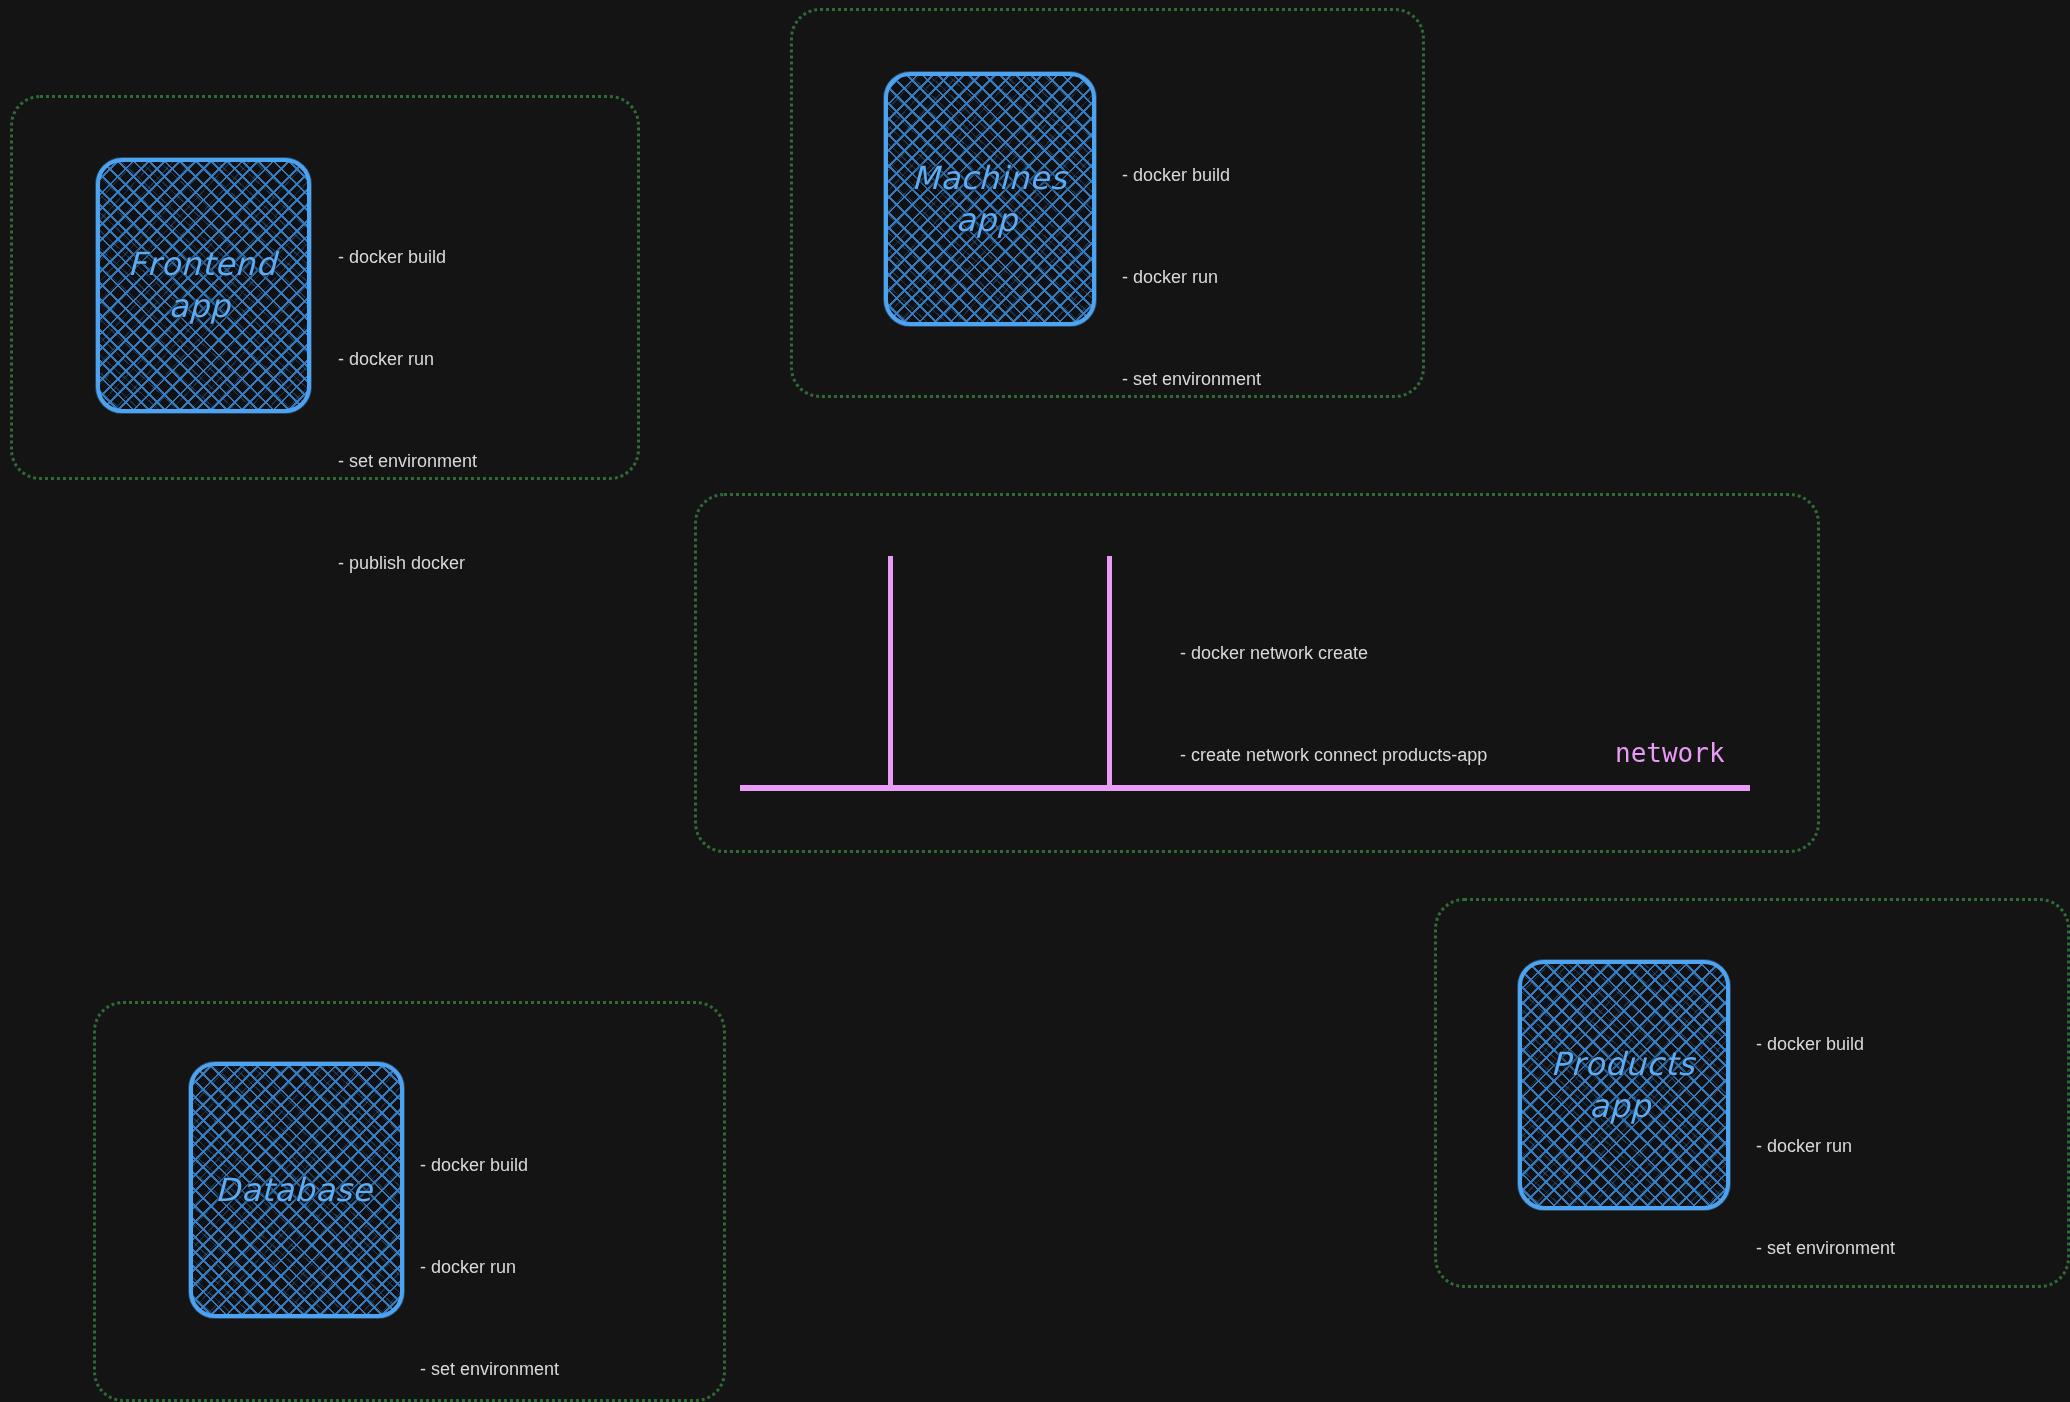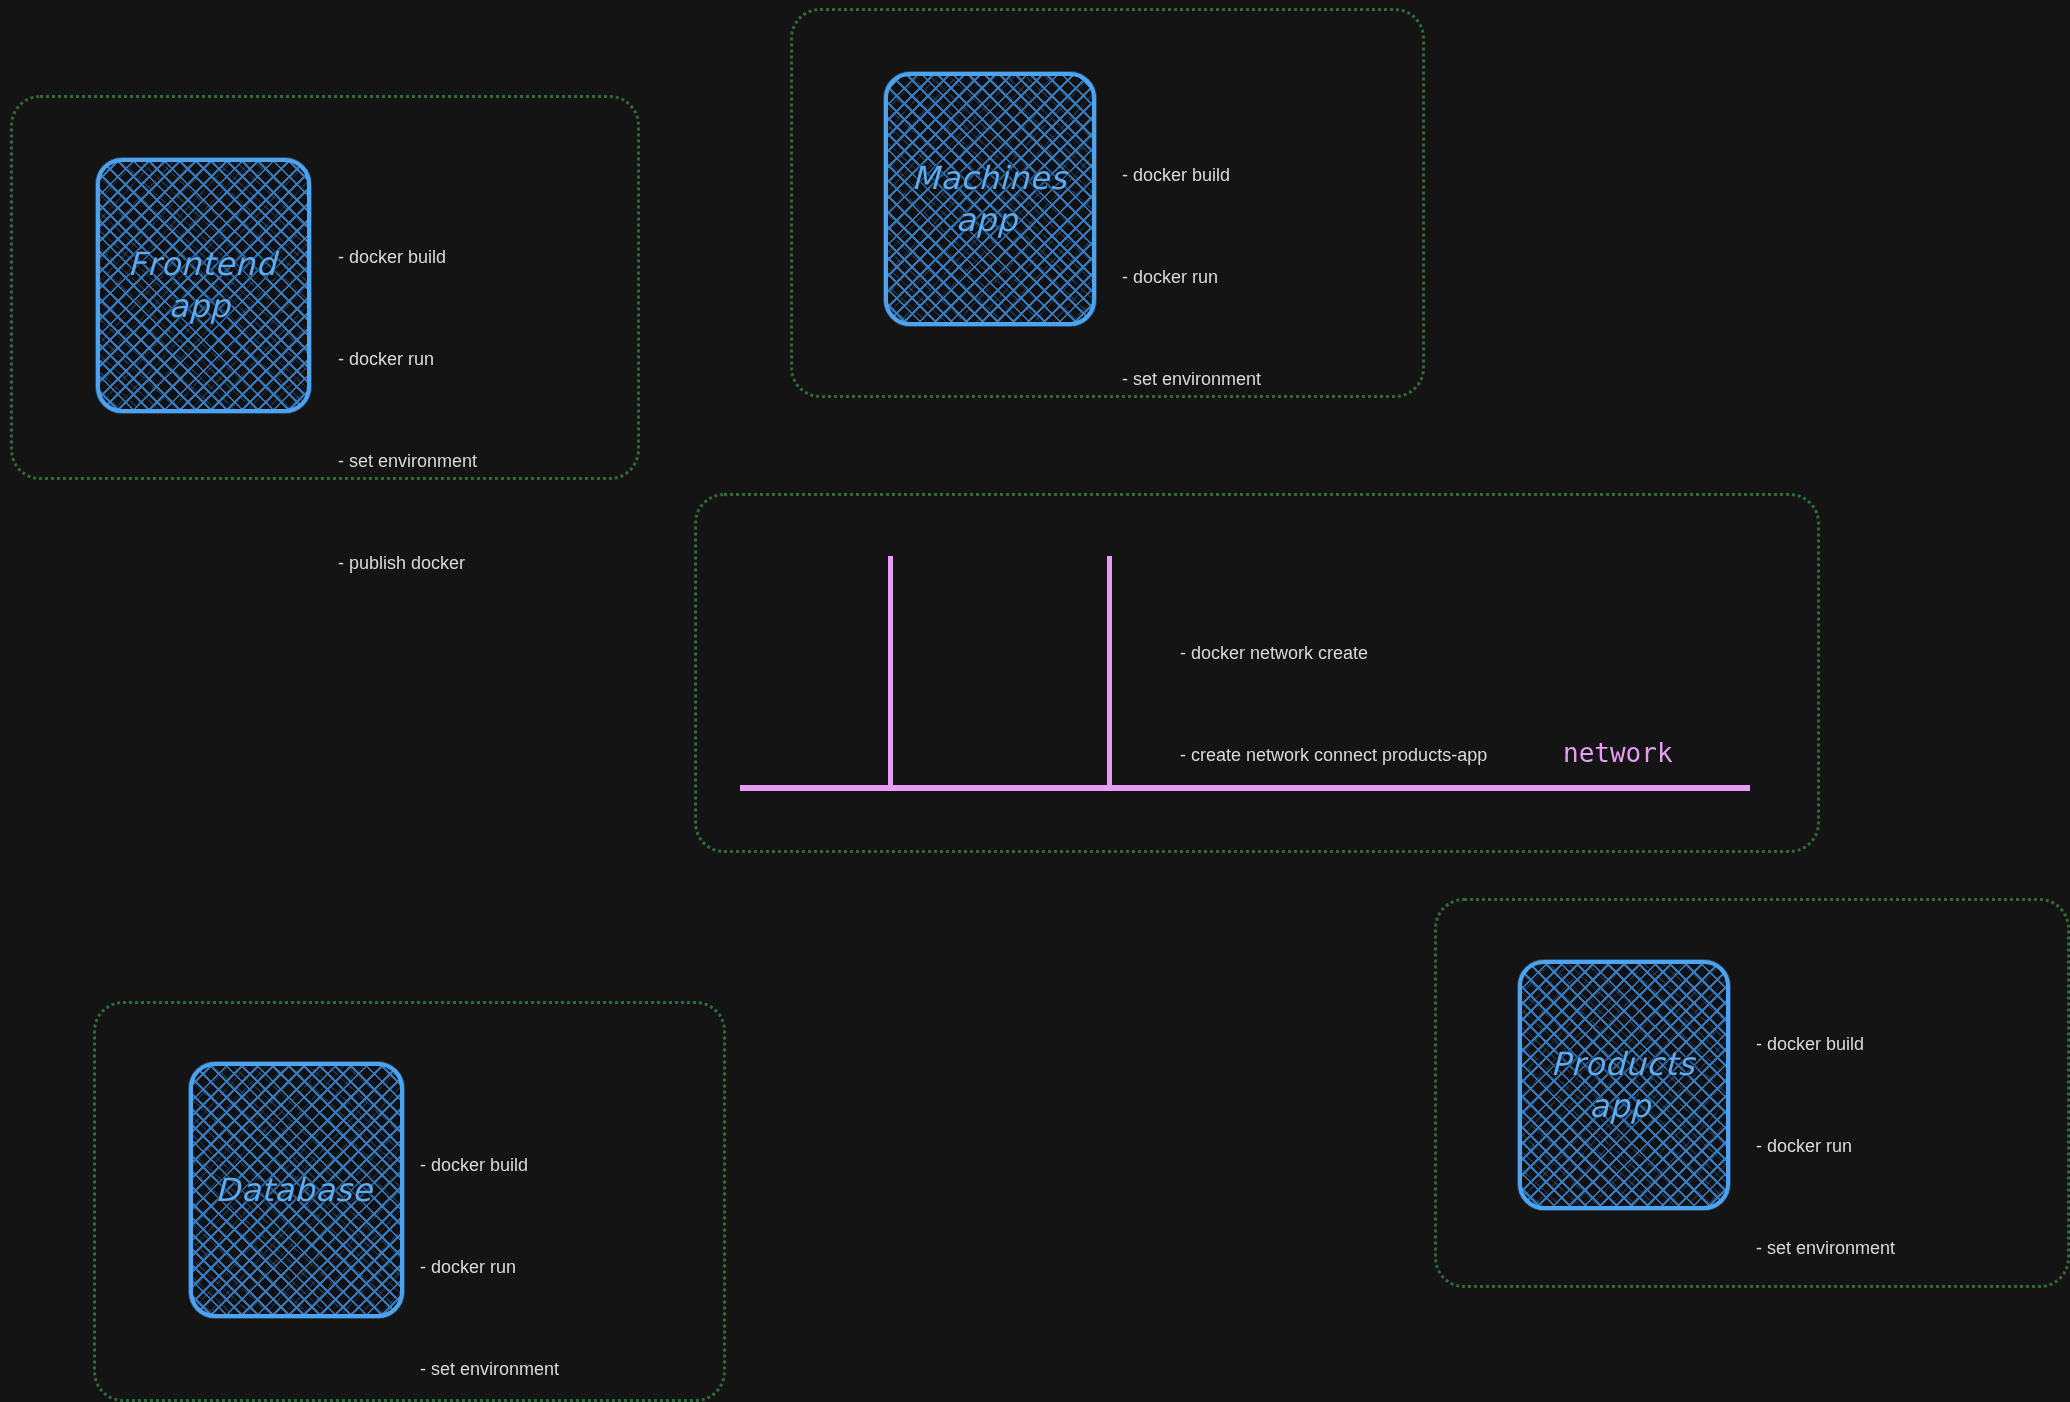--- a/index.html
+++ b/index.html
@@ -154,21 +154,21 @@
 
   <div class="net-bus" style="left:1107px; top:556px; width:5px; height:234px;"></div>
 
   <div class="net-bus" style="left:740px; top:785px; width:1010px; height:6px;"></div>
 
   <div class="cmd-list" style="left:1152px; top:568px;margin-left:28px;">
     <div>- docker network create</div>
     <div>- create network connect products-app</div>
   </div>
 
-  <div class="net-label" style="left:1563px; top:738px;">network</div>
+  <div class="net-label" style="left:1615px; top:738px;">network</div>
 
   <div class="group" style="left:1434px; top:898px; width:636px; height:390px;"></div>
 
   <div class="service-box" style="left:1518px; top:960px; width:212px; height:250px;">
     <div class="box-label">
       <span>Products</span>
       <span class="l2">app</span>
     </div>
   </div>
 

